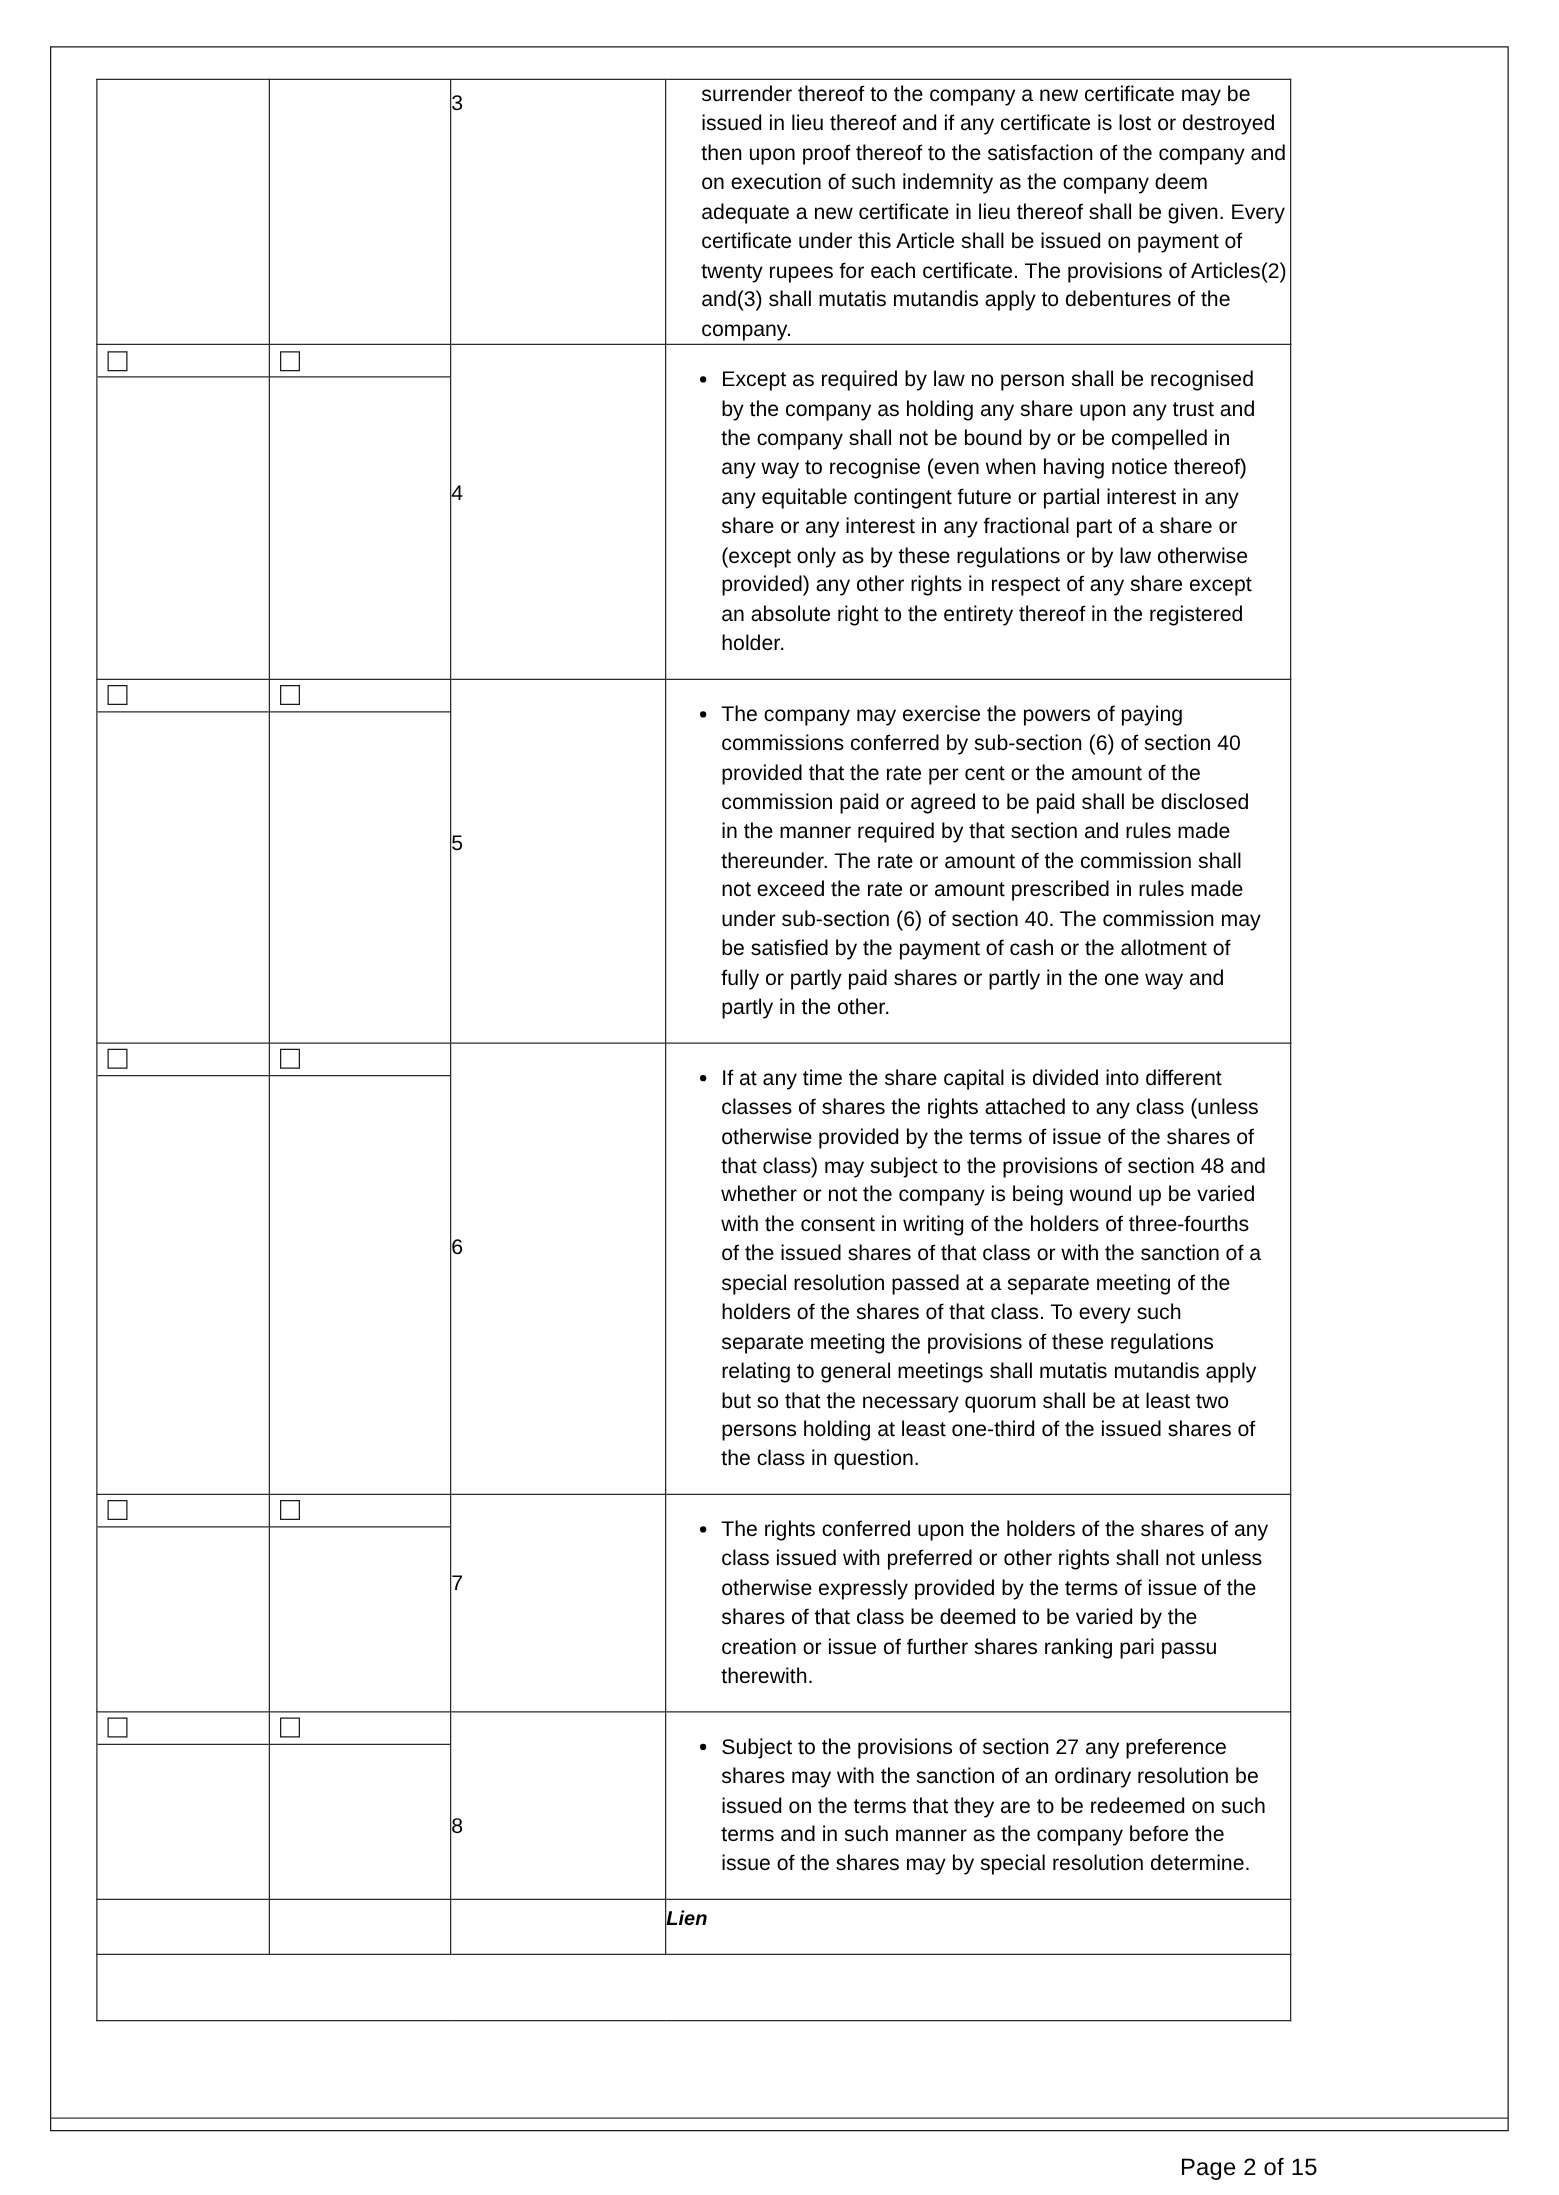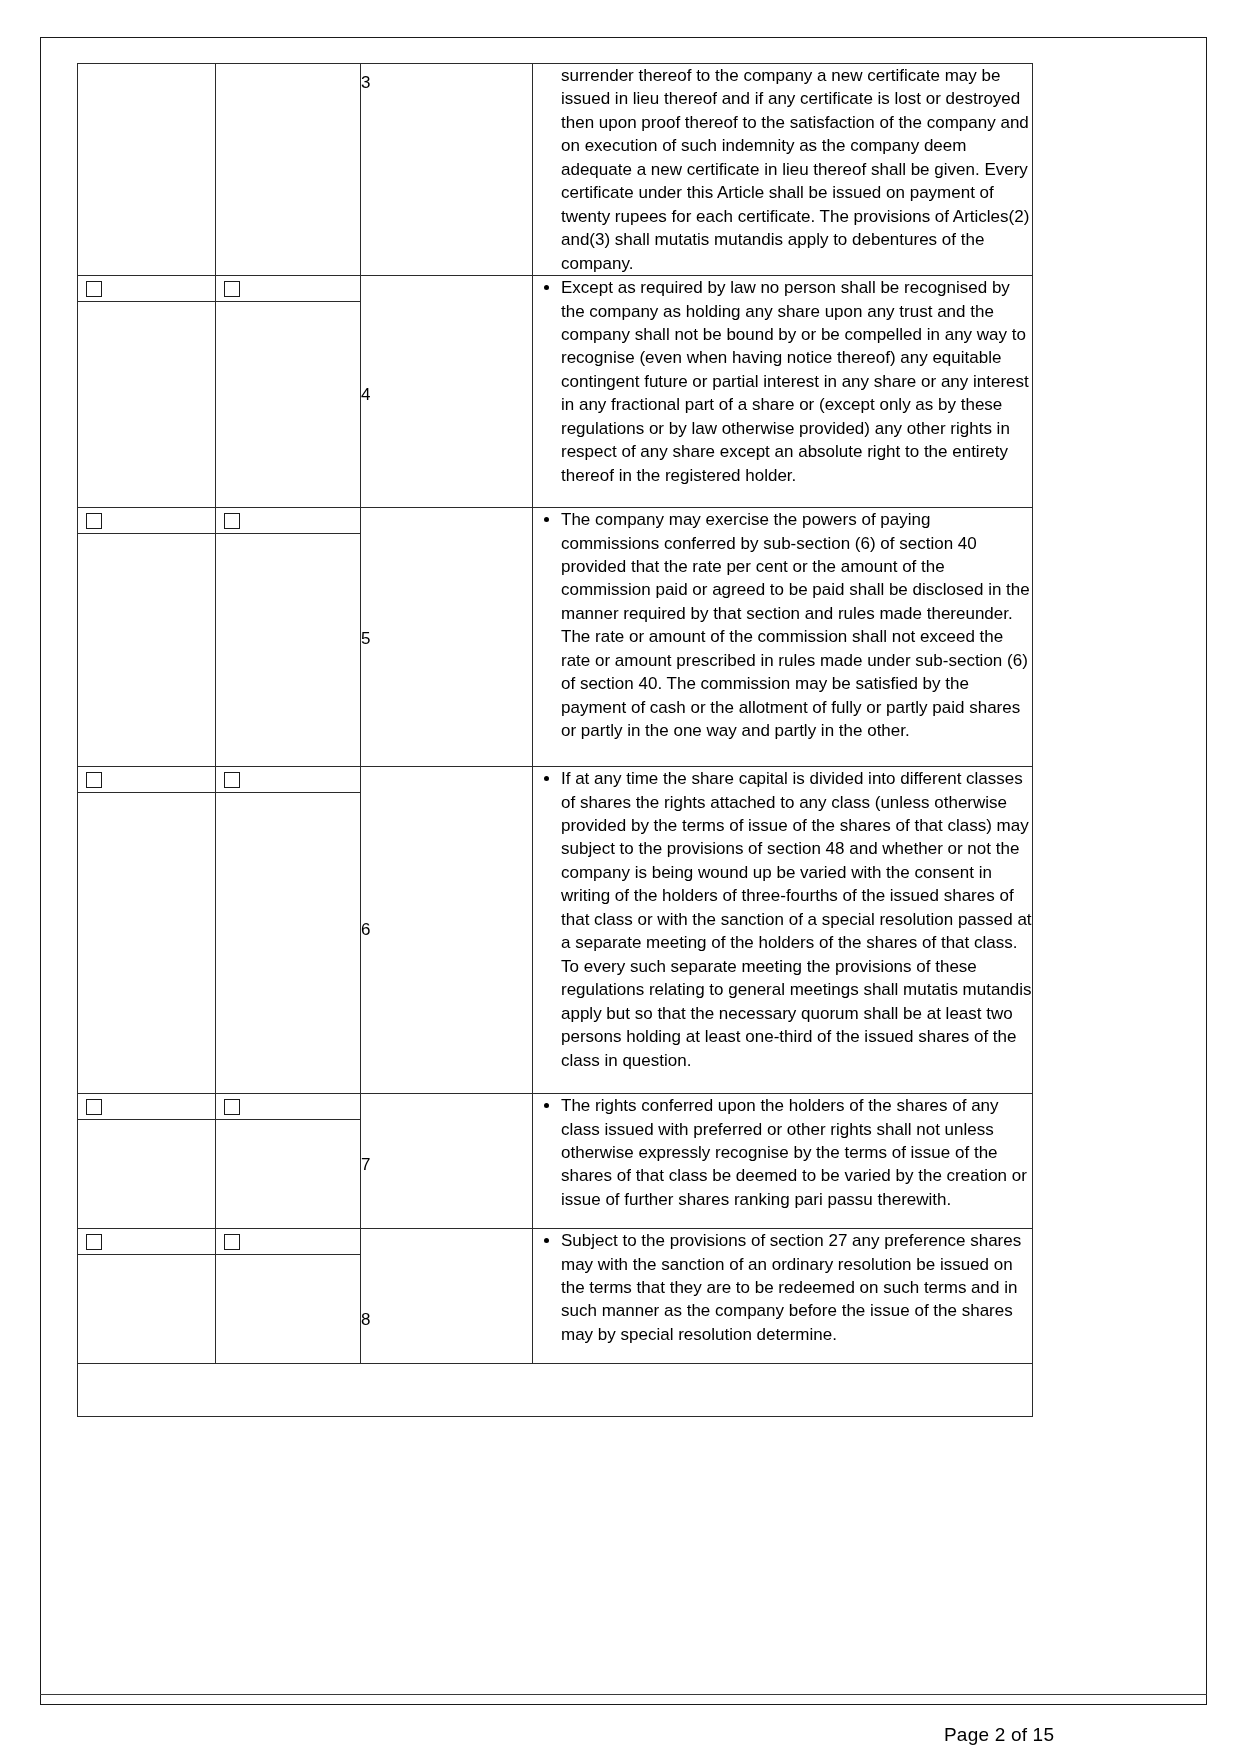--- a/index.html
+++ b/index.html
@@ -78,21 +78,21 @@
     padding-top: 0;
   }
 
   
   .text-cell {
     font-size: 17px;
     line-height: 1.38;
     padding: 8px 6px 10px 6px;
   }
   .text-cell ul {
-    margin: 0;
+    margin: 16px;
     padding-left: 28px;
     list-style-type: disc;
   }
   .text-cell ul li { margin: 0; }
   .text-cell p.plain {
     margin: 0;
     padding-left: 28px;
   }
   .text-cell .lien {
     margin: 0;
@@ -233,21 +233,21 @@
         <div class="chk-strip">
           <span class="chk-box"></span>
         </div>
         <div class="blank-area" style="height:108px"></div>
       </td>
       <td class="num-cell">
         <div style="padding-top:62px">7</div>
       </td>
       <td class="text-cell">
         <ul>
-          <li>The rights conferred upon the holders of the shares of any class issued with preferred or other rights shall not unless otherwise expressly recognise by the terms of issue of the shares of that class be deemed to be varied by the creation or issue of further shares ranking pari passu therewith.</li>
+          <li>The rights conferred upon the holders of the shares of any class issued with preferred or other rights shall not unless otherwise expressly provided by the terms of issue of the shares of that class be deemed to be varied by the creation or issue of further shares ranking pari passu therewith.</li>
         </ul>
       </td>
     </tr>
 
     <tr>
       <td class="leftpair">
         <div class="chk-strip">
           <span class="chk-box"></span>
         </div>
         <div class="blank-area" style="height:108px"></div>
@@ -261,20 +261,30 @@
       <td class="num-cell">
         <div style="padding-top:82px">8</div>
       </td>
       <td class="text-cell">
         <ul>
           <li>Subject to the provisions of section 27 any preference shares may with the sanction of an ordinary resolution be issued on the terms that they are to be redeemed on such terms and in such manner as the company before the issue of the shares may by special resolution determine.</li>
         </ul>
       </td>
     </tr>
 
+    <tr class="short-row">
+      <td></td>
+      <td></td>
+      <td class="num-cell">
+        <span></span>
+      </td>
+      <td class="text-cell" style="padding-top:5px;padding-bottom:4px">
+        <p class="lien">Lien</p>
+      </td>
+    </tr>
 
     <tr class="tail-row">
       <td colspan="4"></td>
     </tr>
 
   </tbody>
 </table>
 
 <div class="footer-rule"></div>
 <div class="footer-text">Page 2 of 15</div>

